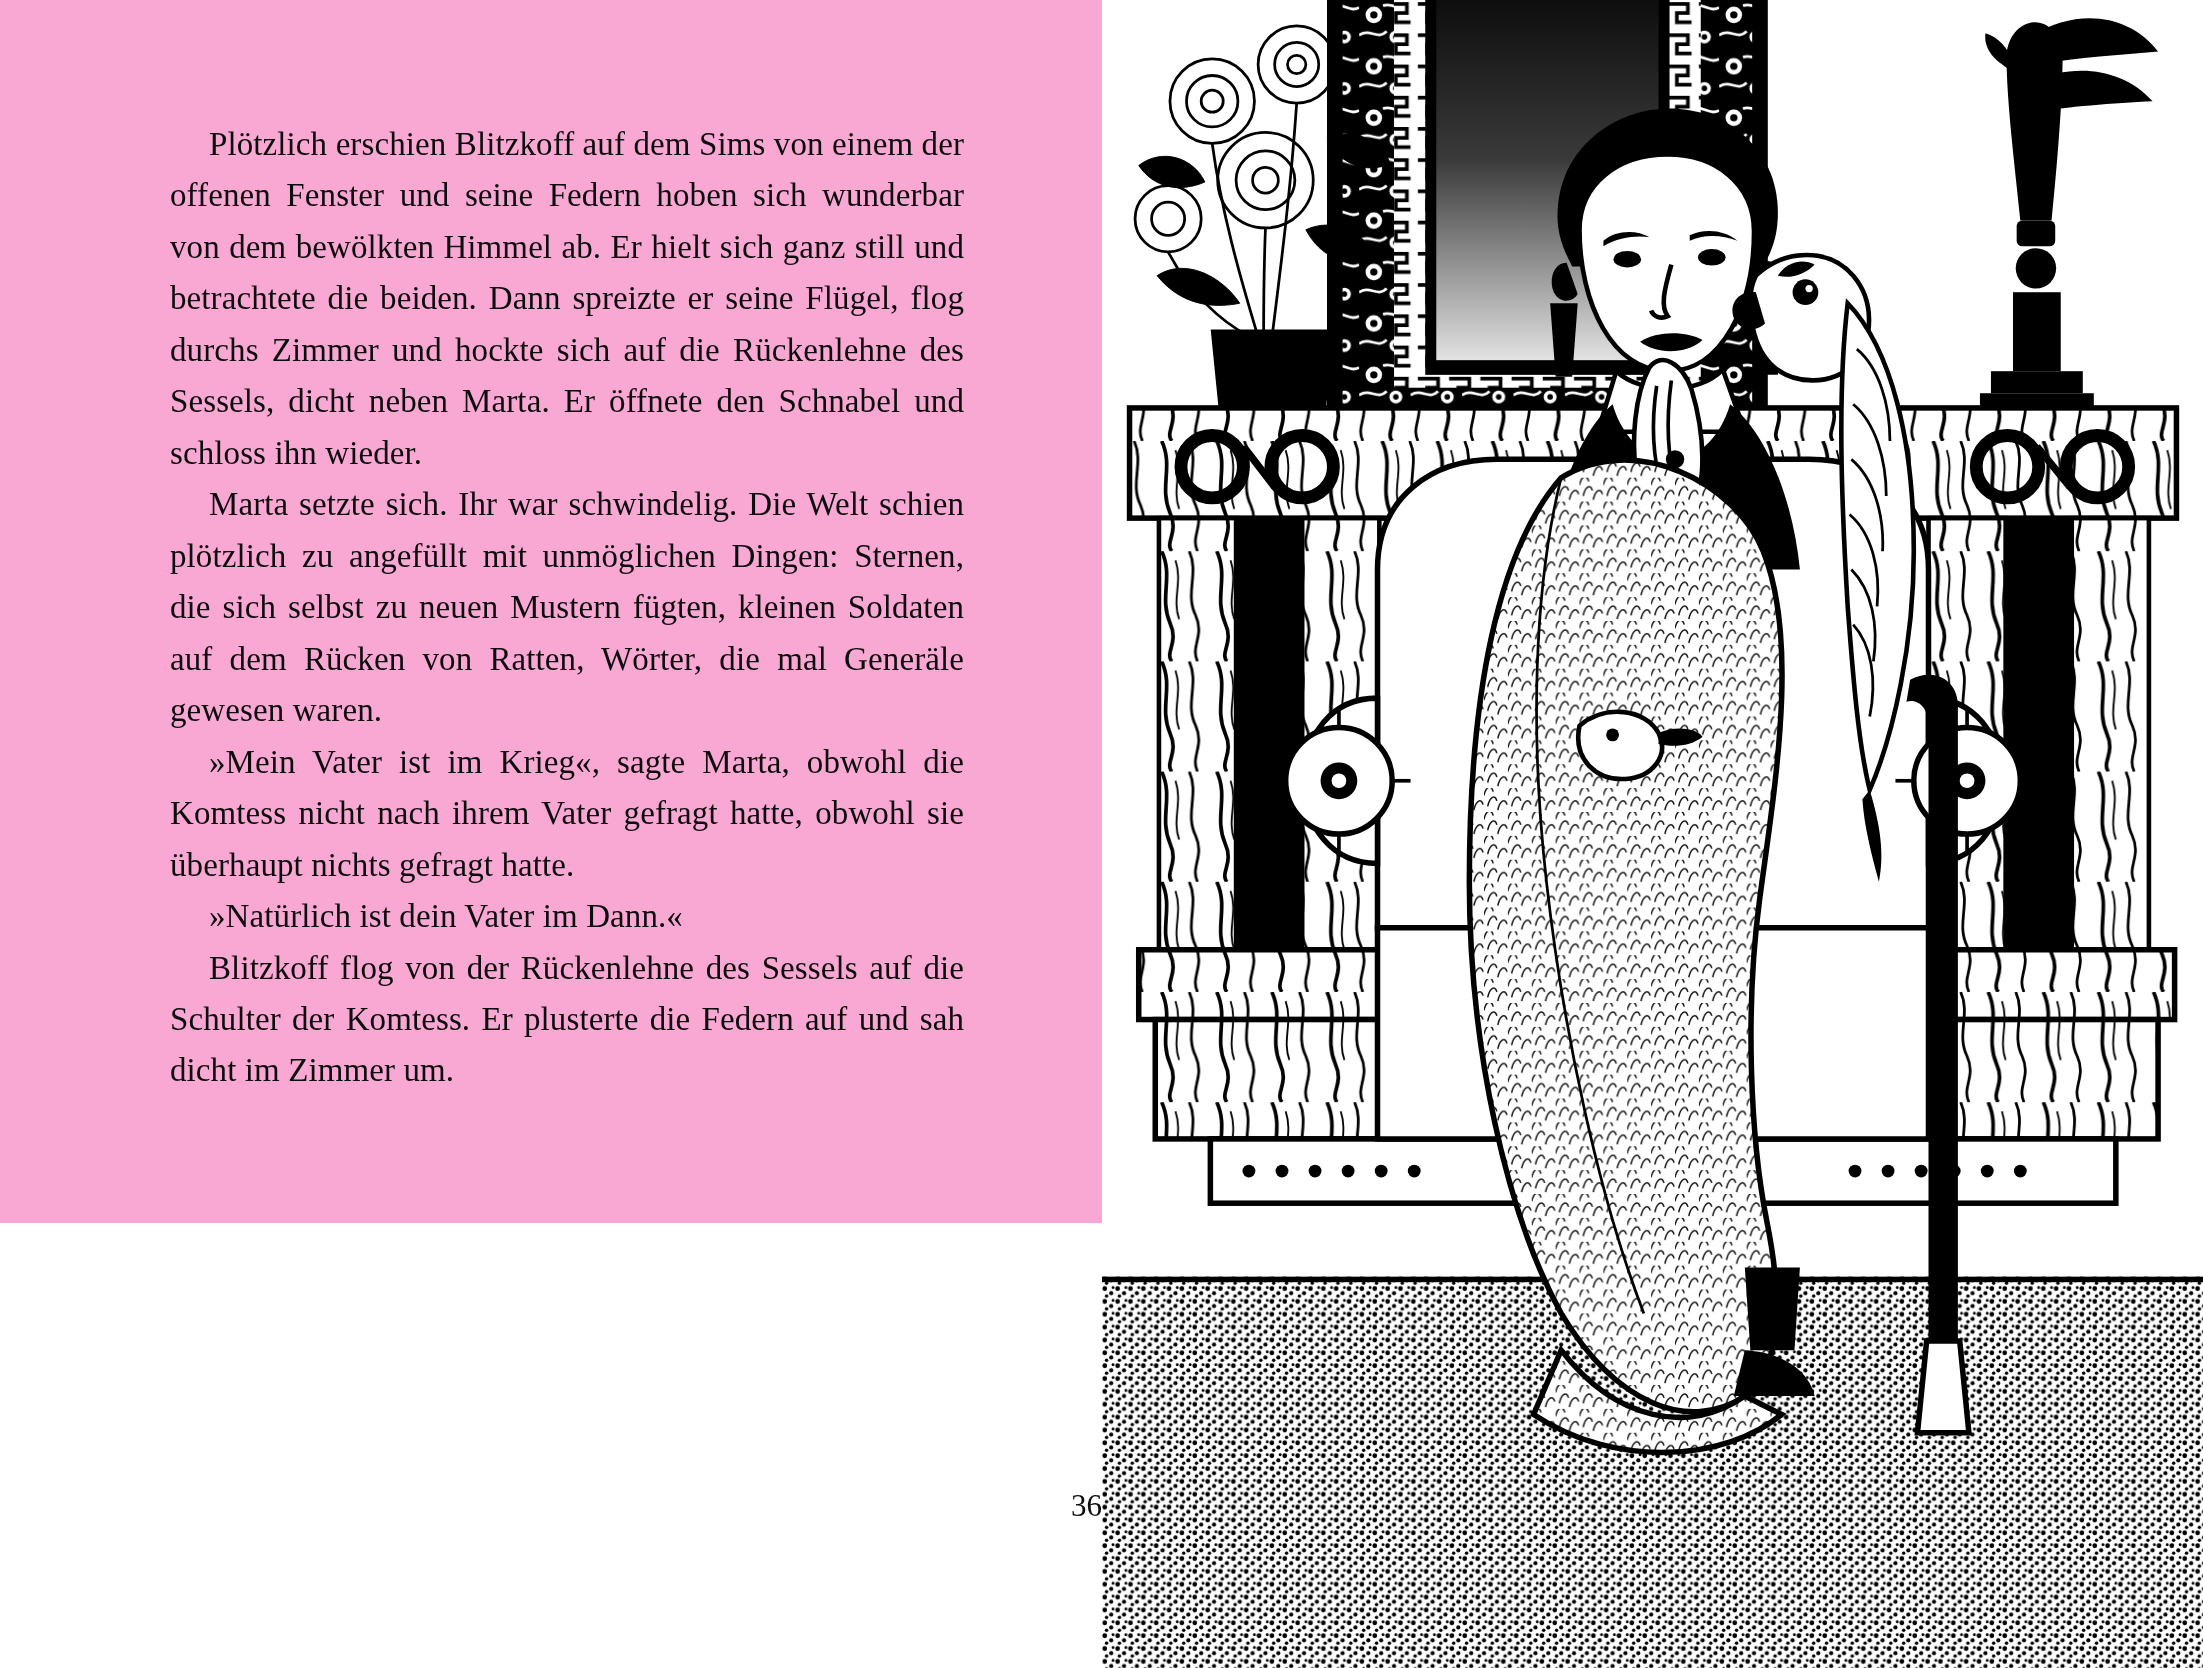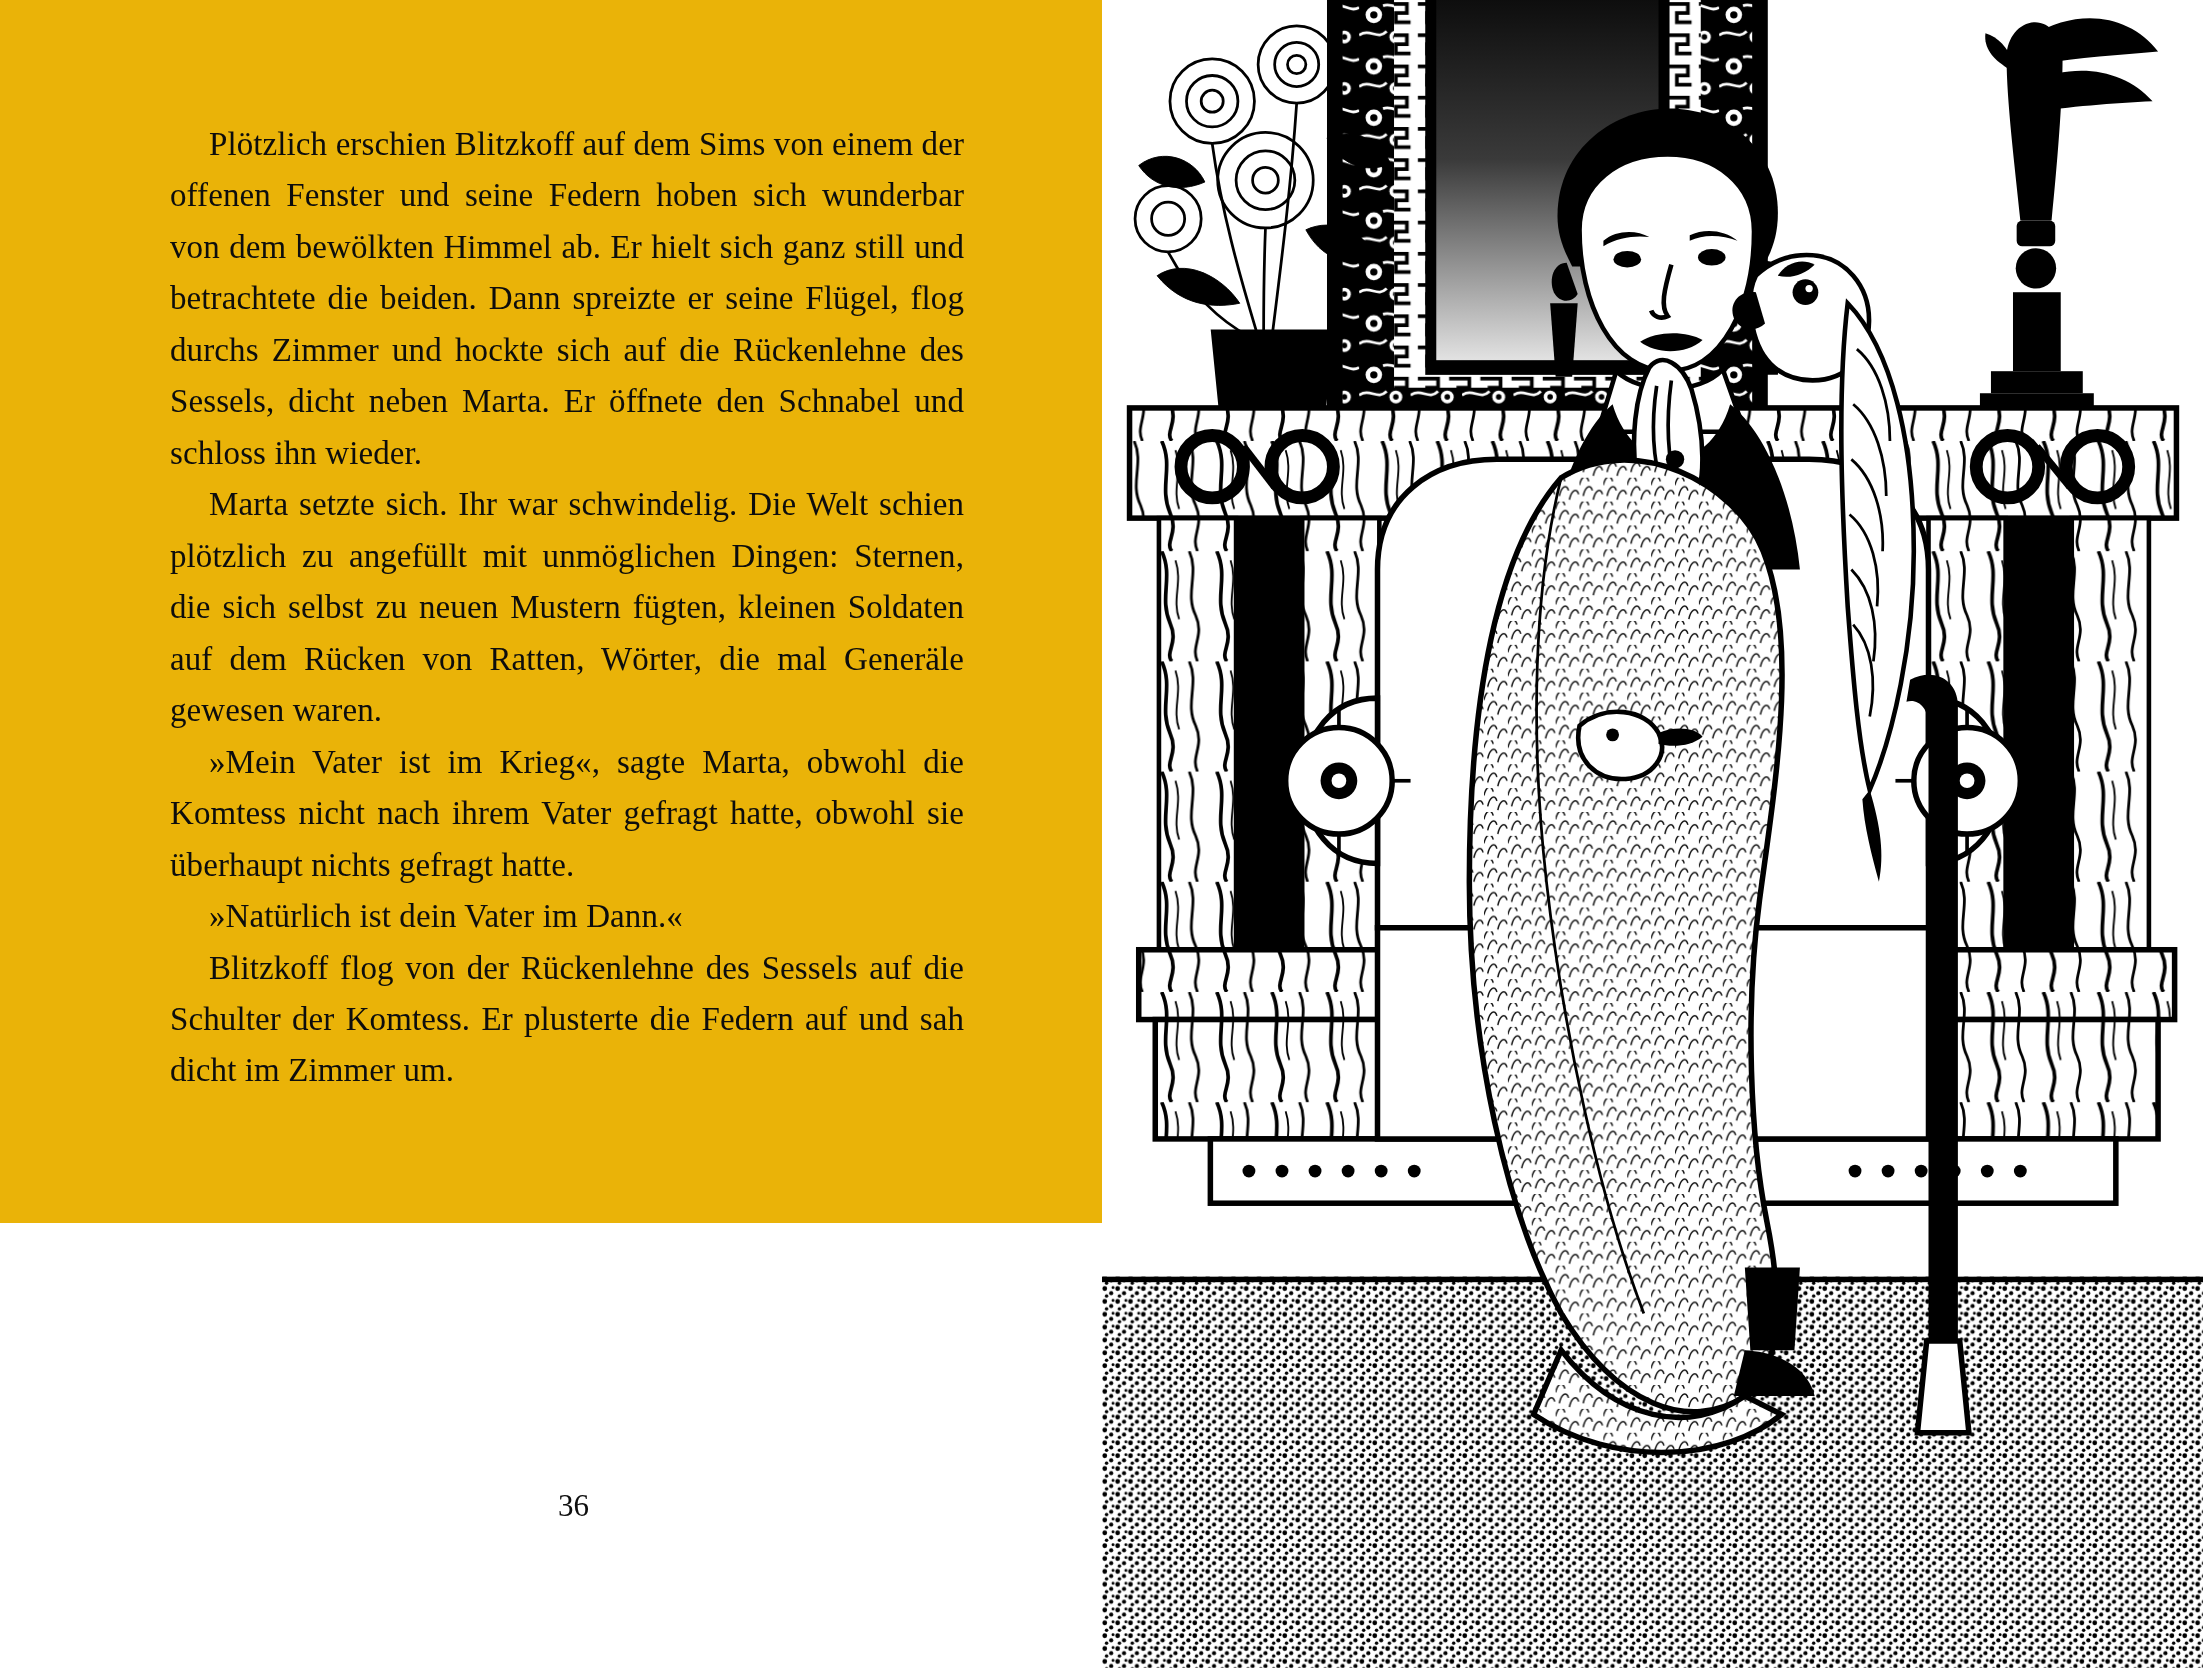--- a/index.html
+++ b/index.html
@@ -12,21 +12,21 @@
     height: 1669px;
     overflow: hidden;
     font-family: "Liberation Serif", serif;
     color: #111111;
   }
   .spread {
     position: relative;
     width: 2204px;
     height: 1223px;
     display: flex;
-    background: #eab308;
+    background: #f9a8d4;
   }
   
   .page-left {
     position: relative;
     width: 1102px;
     height: 1669px;
     box-sizing: border-box;
     padding: 119px 138px 0 170px;
   }
   .body-text {
@@ -39,21 +39,21 @@
   }
   .body-text p {
     margin: 0;
     text-indent: 39px;
   }
   .page-number {
     position: absolute;
     left: 0;
     right: 0;
     top: 1488px;
-    text-align: center;
+    text-align: right;
     font-family: "Liberation Serif", serif;
     font-size: 31px;
     color: #0d0d0d;
     padding-left: 45px;
   }
   
   .page-right {
     position: relative;
     width: 1102px;
     height: 1669px;

